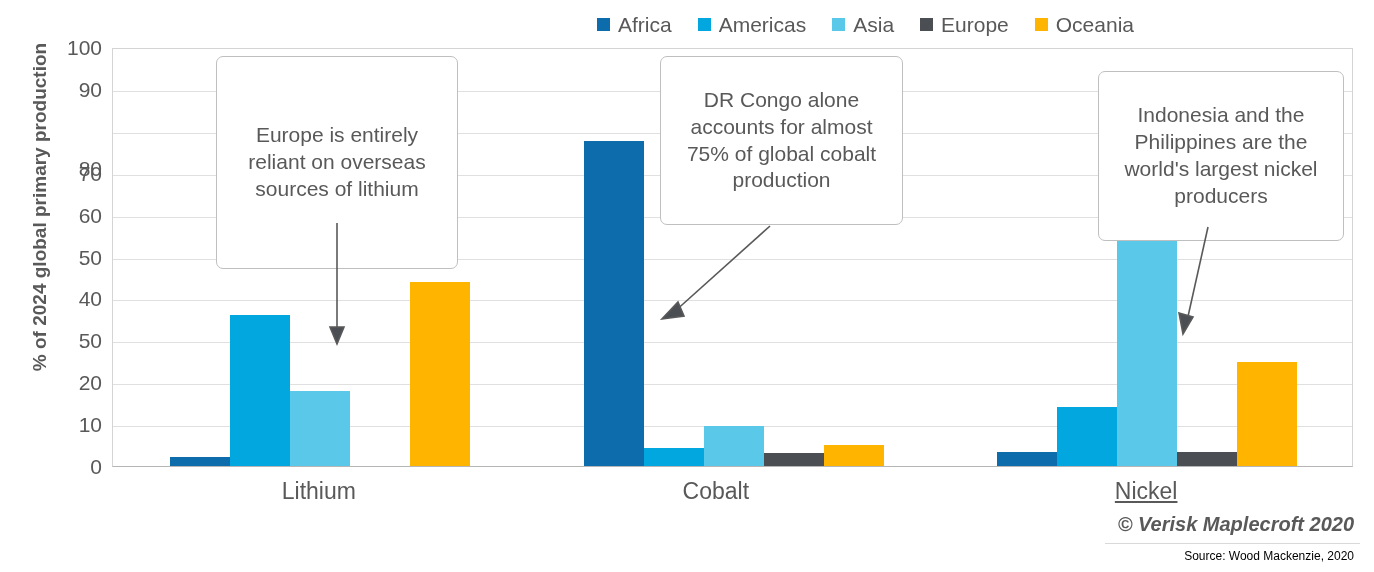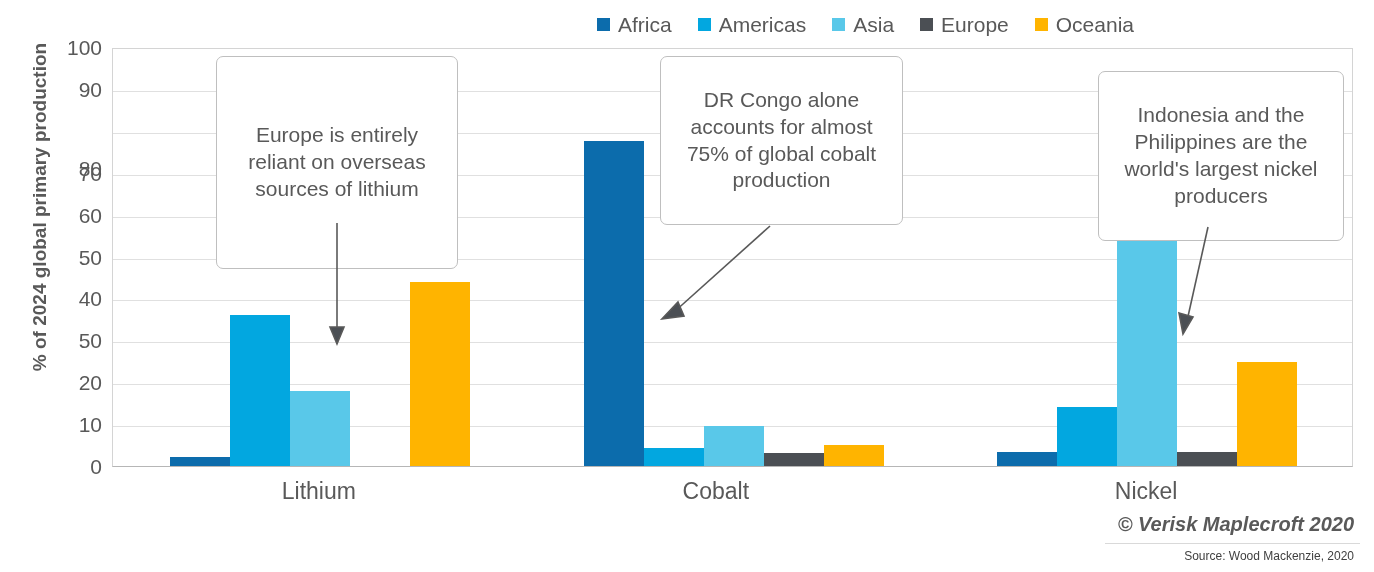--- a/index.html
+++ b/index.html
@@ -93,21 +93,21 @@
     position: absolute; right: 20px; top: 513px;
     font-size: 20px; font-style: italic; font-weight: bold;
     color: #595959;
   }
   #footer-rule {
     position: absolute; left: 1105px; top: 543px; width: 255px;
     height: 1px; background: #d9d9d9;
   }
   #source {
     position: absolute; right: 20px; top: 549px;
-    font-size: 12px; color: #404040;
+    font-size: 12px; color: #000000;
   }
 </style>
 </head>
 <body>
 
 <div id="legend">
   <div class="legend-item">
     <span class="legend-swatch" style="background: rgb(12, 108, 172);"></span>
     <span class="legend-label">Africa</span>
   </div>
@@ -205,21 +205,21 @@
         <div class="bar-slot" style="width: 60px;">
           <div class="bar" style="height: 103.912px; background: rgb(255, 180, 0);"></div>
         </div>
       </div>
     </div>
 </div>
 
 <div id="x-labels">
     <div class="x-label" style="left: 112px; width: 413.667px;">Lithium</div>
     <div class="x-label" style="left: 509px; width: 413.667px;">Cobalt</div>
-    <div class="x-label" style="left: 939.333px; width: 413.667px;">Nickel</div>
+    <div class="x-label" style="left: 939.333px; width: 413.667px; text-decoration: underline;">Nickel</div>
   </div>
 
 <div class="callout" id="callout-0" style="left:216px; top:56px; width:242px; height:213px;">
   <span>Europe is entirely reliant on overseas sources of lithium</span>
 </div>
 <div class="callout" id="callout-1" style="left:660px; top:56px; width:243px; height:169px;">
   <span>DR Congo alone accounts for almost 75% of global cobalt production</span>
 </div>
 <div class="callout" id="callout-2" style="left:1098px; top:71px; width:246px; height:170px;">
   <span>Indonesia and the Philippines are the world's largest nickel producers</span>

